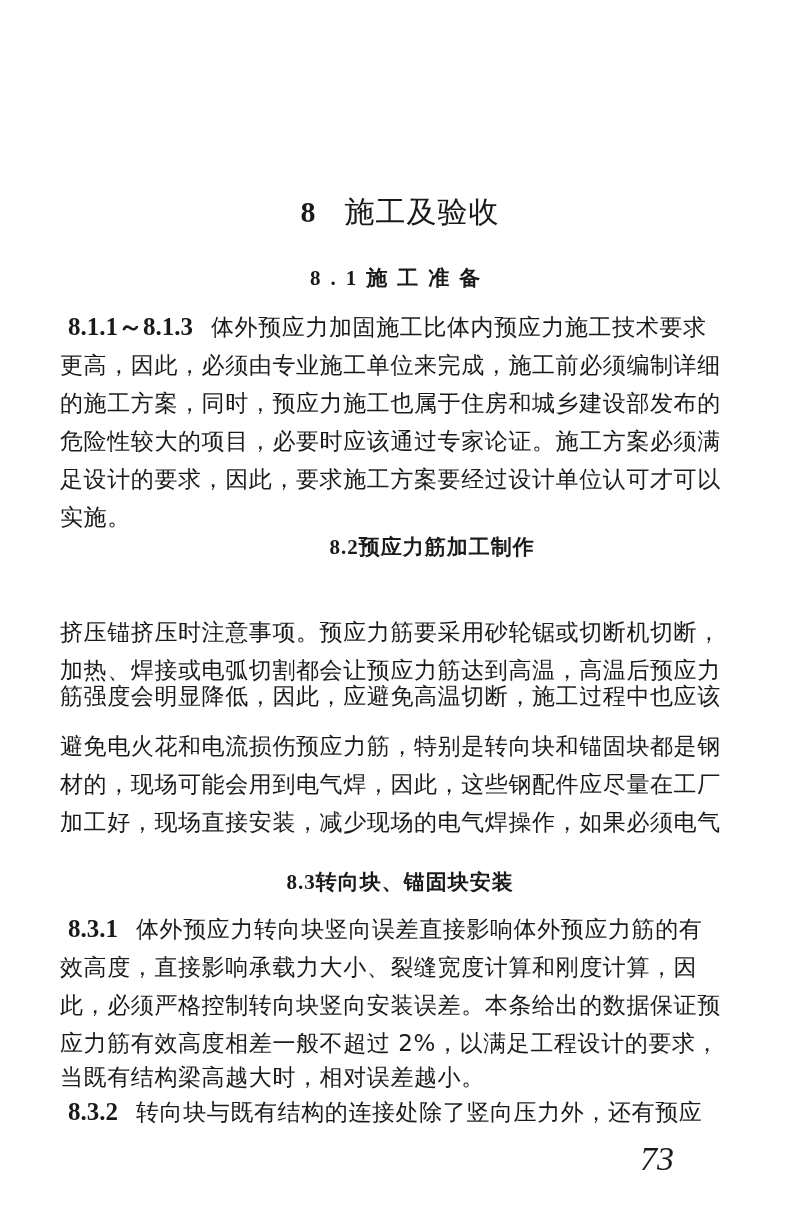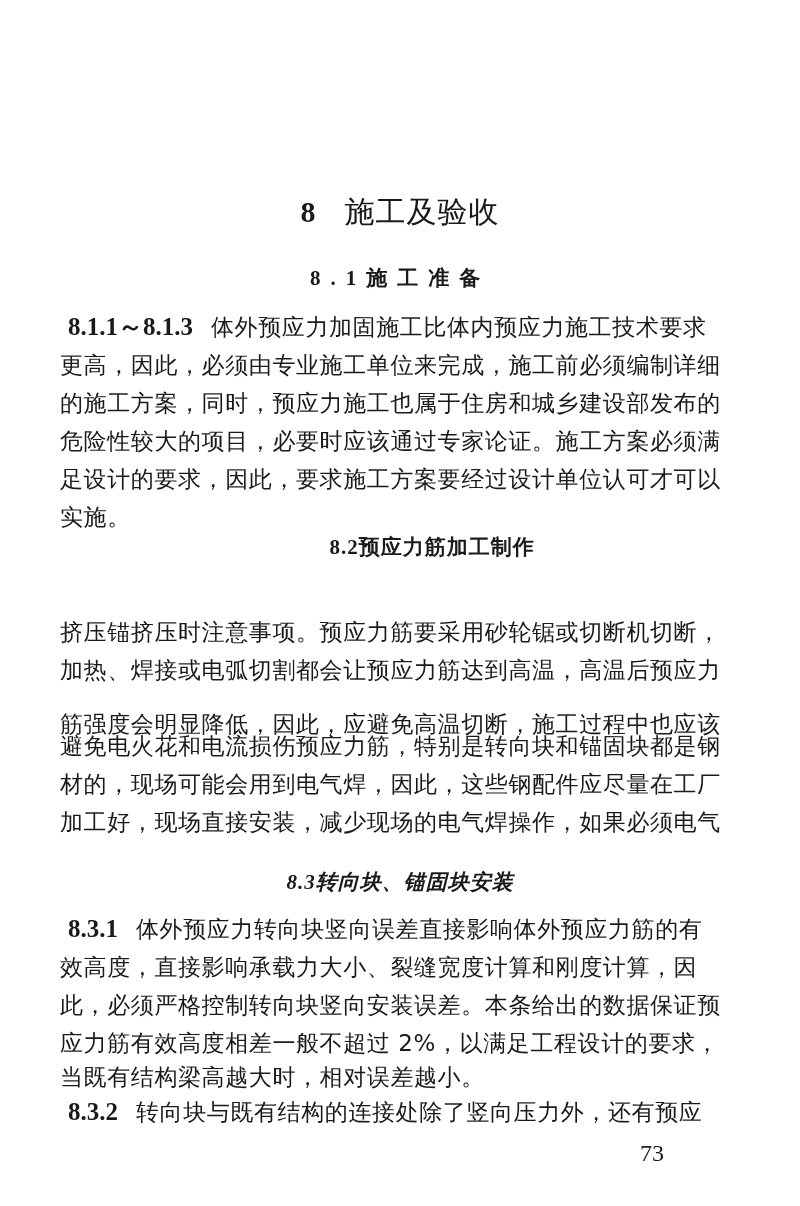--- a/index.html
+++ b/index.html
@@ -7,25 +7,25 @@
          font-family: "DejaVu Serif", "Liberation Serif", serif; }
   .page { position: absolute; left: 0; top: 0; width: 800px; height: 1190px; }
   .chapter-title { position: absolute; left: 0; width: 800px; top: 192px; text-align: center;
                    font-size: 30px; letter-spacing: 1px; }
   .chapter-title .num { font-family: "Liberation Serif", serif; font-weight: bold; margin-right: 28px; }
   .section-heading { position: absolute; left: 0; width: 800px; text-align: center; font-size: 21px;
                      font-weight: bold; font-family: "DejaVu Sans", sans-serif; }
   .section-heading .snum { font-family: "Liberation Serif", serif; }
   .sh1 { top: 264px; letter-spacing: 10px; }
   .sh2 { top: 533px; letter-spacing: 1px; padding-left: 32px; }
-  .sh3 { top: 868px; letter-spacing: 1px; font-style: italic; }
+  .sh3 { top: 868px; letter-spacing: 1px; }
   .line { position: absolute; left: 60px; width: 680px; font-size: 23px; line-height: 32px;
           white-space: nowrap; letter-spacing: 0.6px; font-family: "DejaVu Sans", sans-serif; }
   .clause { font-family: "Liberation Serif", serif; font-weight: bold; font-size: 25px; margin-right: 18px; letter-spacing: 0; margin-left: 8px; }
-  .page-number { position: absolute; left: 640px; top: 1140px; font-size: 24px; 
+  .page-number { position: absolute; left: 640px; top: 1140px; font-size: 34px; font-style: italic;
                  font-family: "Liberation Serif", serif; }
 </style>
 </head>
 <body>
 
 <div class="page">
 
   <div class="chapter-title">
     <span class="num">8</span><span>施工及验收</span>
   </div>
@@ -40,21 +40,21 @@
   <div class="line" style="top:425px">危险性较大的项目，必要时应该通过专家论证。施工方案必须满</div>
   <div class="line" style="top:501px">实施。</div>
   <div class="line" style="top:463px">足设计的要求，因此，要求施工方案要经过设计单位认可才可以</div>
 
   <div class="section-heading sh2">
     <span class="snum">8.2</span><span>预应力筋加工制作</span>
   </div>
 
   <div class="line" style="top:616px">挤压锚挤压时注意事项。预应力筋要采用砂轮锯或切断机切断，</div>
   <div class="line" style="top:654px">加热、焊接或电弧切割都会让预应力筋达到高温，高温后预应力</div>
-  <div class="line" style="top:708px">筋强度会明显降低，因此，应避免高温切断，施工过程中也应该</div>
+  <div class="line" style="top:680px">筋强度会明显降低，因此，应避免高温切断，施工过程中也应该</div>
   <div class="line" style="top:730px">避免电火花和电流损伤预应力筋，特别是转向块和锚固块都是钢</div>
   <div class="line" style="top:768px">材的，现场可能会用到电气焊，因此，这些钢配件应尽量在工厂</div>
   <div class="line" style="top:806px">加工好，现场直接安装，减少现场的电气焊操作，如果必须电气</div>
 
   <div class="section-heading sh3">
     <span class="snum">8.3</span><span>转向块、锚固块安装</span>
   </div>
 
   <div class="line" style="top:913px"><span class="clause">8.3.1</span><span>体外预应力转向块竖向误差直接影响体外预应力筋的有</span></div>
   <div class="line" style="top:951px">效高度，直接影响承载力大小、裂缝宽度计算和刚度计算，因</div>

